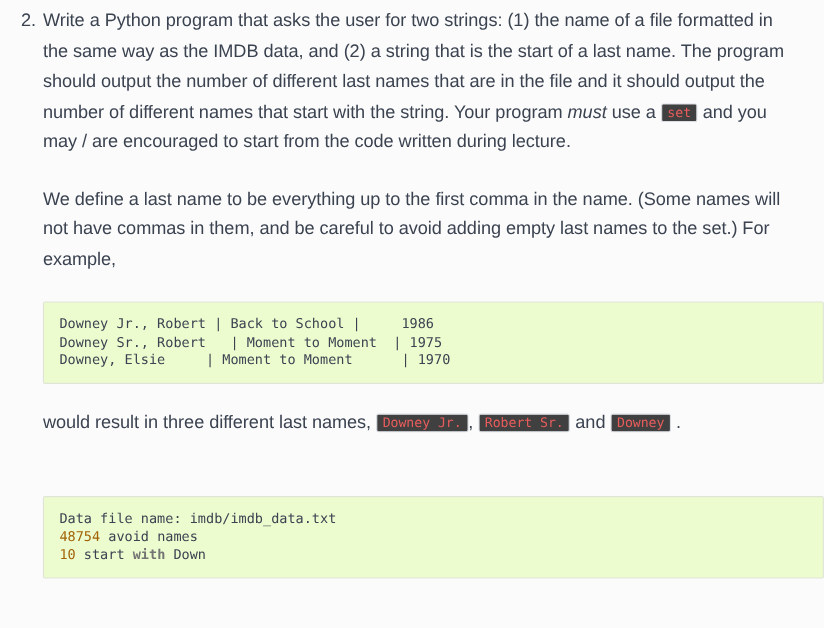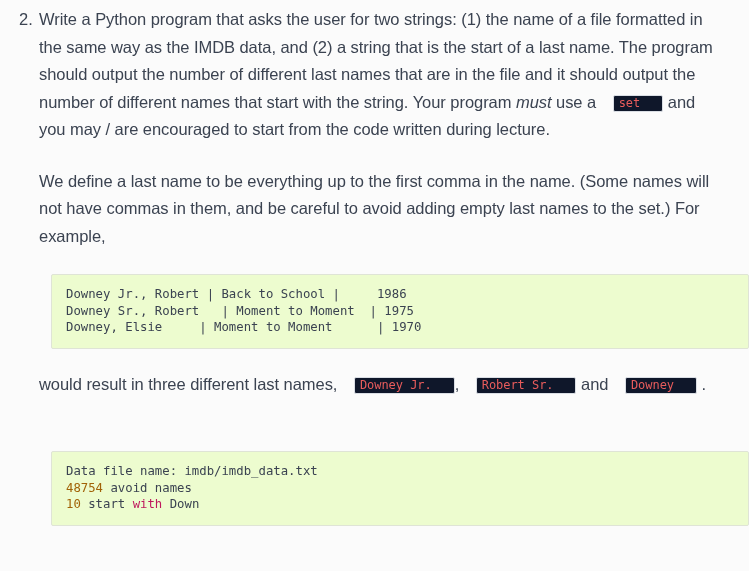--- a/index.html
+++ b/index.html
@@ -54,29 +54,28 @@
   }
 
   em.italic {
   }
 
   
   code.inline {
     font-family: "DejaVu Sans Mono", "Liberation Mono", monospace;
     font-size: 12px;
     color: #e85c5c;
-    background: #0f172a;
+    background: #404040;
     border: 1px solid #dadee4;
     border-radius: 2px;
-    padding: 1px 22px 2px 5px;
+    padding: 1px 5px 2px 5px;
     line-height: 1;
     display: inline-block;
     vertical-align: 1px;
     white-space: pre;
-    margin-left: 12px;
   }
 
   
   .codeblock {
     background: #edfccf;
     border: 1px solid #dfe4d6;
     border-radius: 2px;
     margin: 0;
     padding: 11px 14px 12px 14px;
     overflow: hidden;
@@ -88,26 +87,26 @@
     font-size: 12.3px;
     line-height: 16.5px;
     color: #3b4351;
     white-space: pre;
     letter-spacing: 0px;
   }
   .codeblock .tok-num {
     color: #a16207;
   }
   .codeblock .tok-kw {
-    color: #be185d;
-    font-weight: normal;
+    color: #737373;
+    font-weight: bold;
   }
 
   .block-wrap {
-    margin-left: 12px;
+    margin-left: 0;
     margin-right: 0;
   }
 
   .gap-a { height: 24px; }
   .gap-b { height: 24px; }
   .gap-c { height: 22px; }
   .gap-d { height: 22px; }
   .gap-e { height: 31px; }
   .gap-f { height: 26px; }
 </style>

